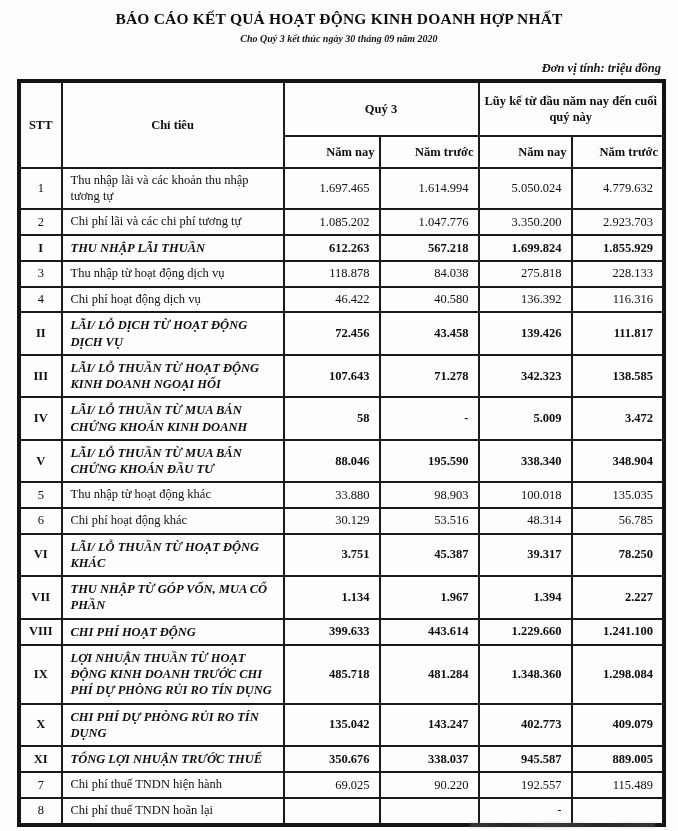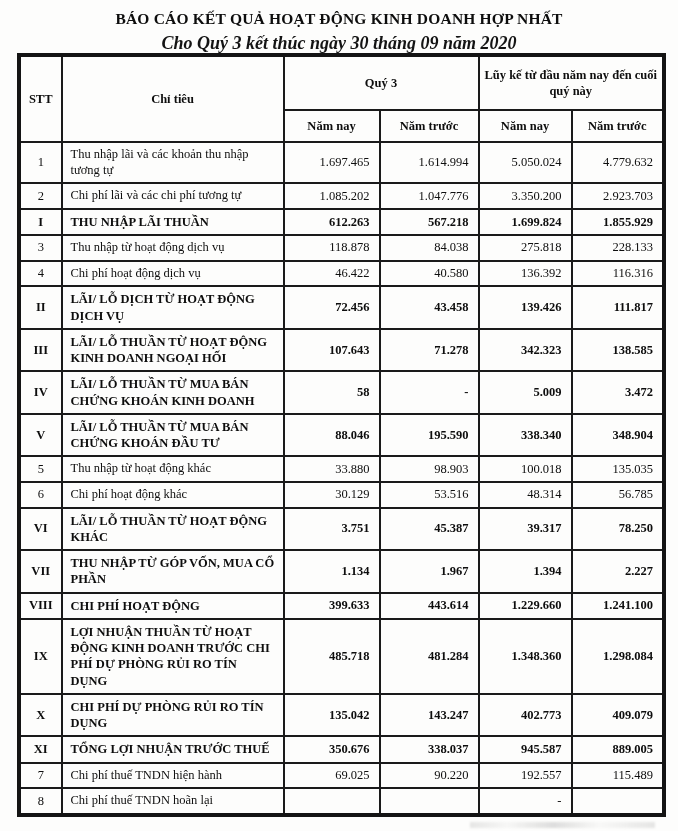--- a/index.html
+++ b/index.html
@@ -18,23 +18,23 @@
   }
   .doc-title {
     margin: 10px 18px 0 18px;
     text-align: center;
     font-size: 15.5px;
     font-weight: bold;
     letter-spacing: 0.2px;
     color: #0d0d0d;
   }
   .doc-subtitle {
-    margin: 5px 18px 0 18px;
-    text-align: center;
-    font-size: 18px;
+    margin: 5px 18px 17px 18px;
+    text-align: center;
+    font-size: 10px;
     font-style: italic;
     font-weight: bold;
     color: #141414;
   }
   .unit-note {
     margin: 14px 17px 4px 18px;
     text-align: right;
     font-size: 12.5px;
     font-style: italic;
     font-weight: bold;
@@ -56,59 +56,60 @@
     border: 3px solid #141414;
     outline: 1px solid #141414;
   }
   th {
     font-weight: bold;
     text-align: center;
     padding: 4px 4px;
     line-height: 1.3;
   }
   th.h-group { height: 44px; }
-  th.h-sub { height: 22px; }
+  th.h-sub { height: 22px; text-align: right; }
   td.stt-cell {
     text-align: center;
     font-weight: inherit;
     padding: 4px 2px;
   }
   td.label-cell {
     text-align: left;
     padding: 4px 6px 4px 8px;
     line-height: 1.25;
   }
   td.num-cell {
     text-align: right;
     padding: 4px 9px 4px 4px;
     white-space: nowrap;
   }
   tr.data-row { height: 25px; }
   tr.bold-row td { font-weight: bold; }
-  tr.bold-row td.label-cell { line-height: 1.3; }
+  tr.bold-row td.label-cell { line-height: 1.3; font-style: italic; }
   .scan-artifact {
     position: absolute;
     left: 470px;
     top: 822px;
     width: 185px;
     height: 6px;
     background: linear-gradient(90deg,
       rgba(160,160,160,0.25) 0%, rgba(200,200,200,0.1) 20%,
       rgba(150,150,150,0.3) 45%, rgba(210,210,210,0.1) 70%,
       rgba(160,160,160,0.25) 100%);
     filter: blur(1px);
   }
 </style>
 </head>
 <body>
 
 <div class="page">
 
   <div class="doc-title">BÁO CÁO KẾT QUẢ HOẠT ĐỘNG KINH DOANH HỢP NHẤT</div>
   <div class="doc-subtitle">Cho Quý 3 kết thúc ngày 30 tháng 09 năm 2020</div>
+  <div class="unit-note">Đơn vị tính: triệu đồng</div>
 
   <table class="report">
     <colgroup>
       <col style="width:42px">
       <col style="width:222px">
       <col style="width:96px">
       <col style="width:99px">
       <col style="width:93px">
       <col style="width:92px">
     </colgroup>

